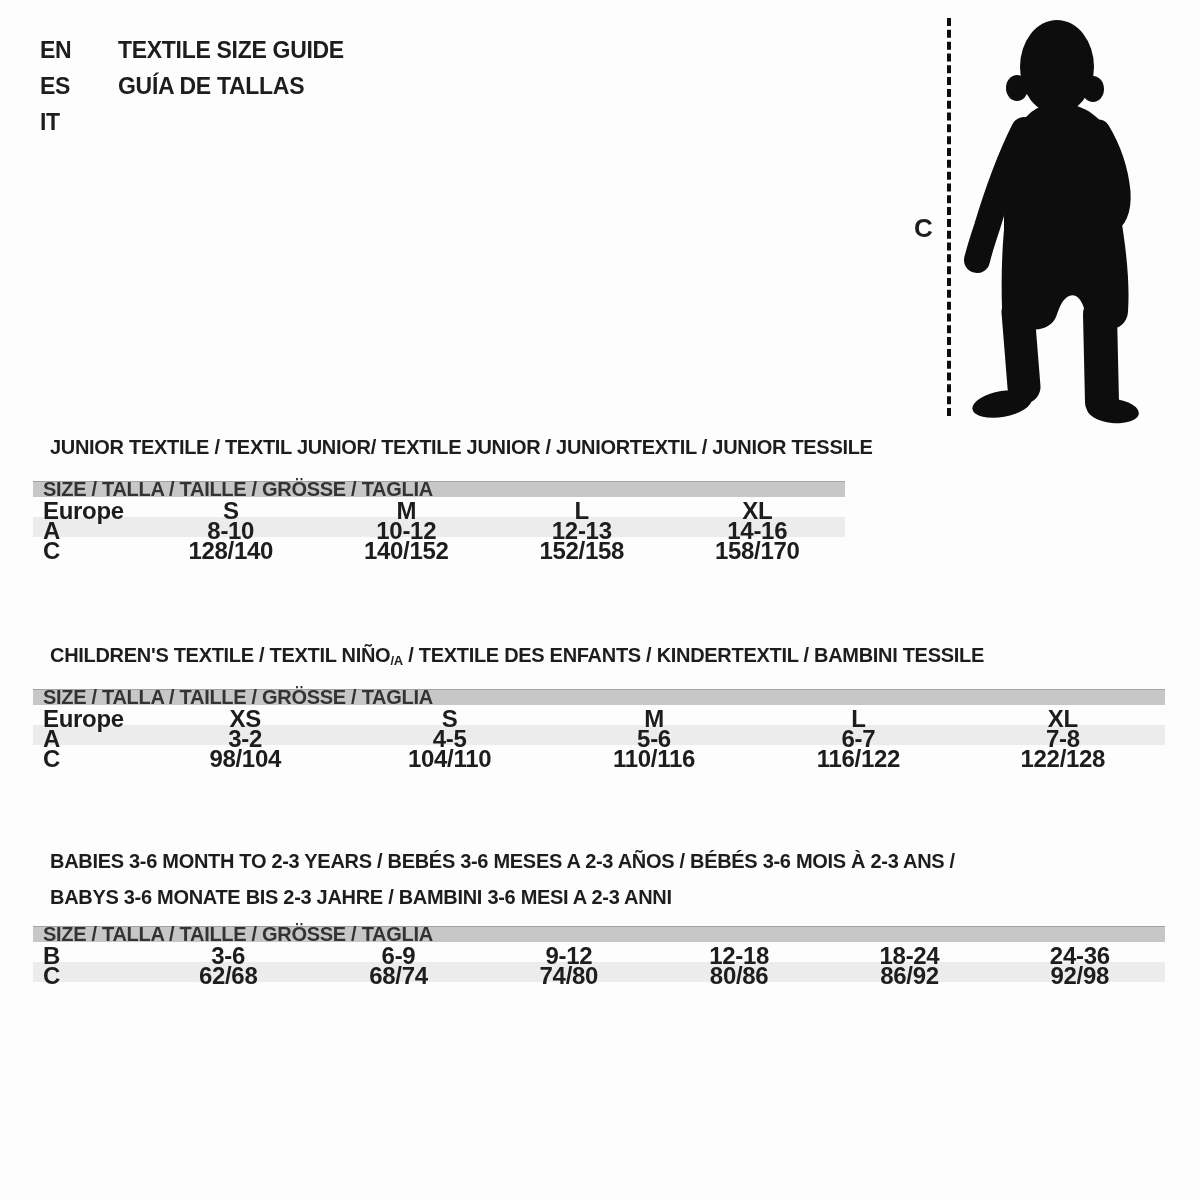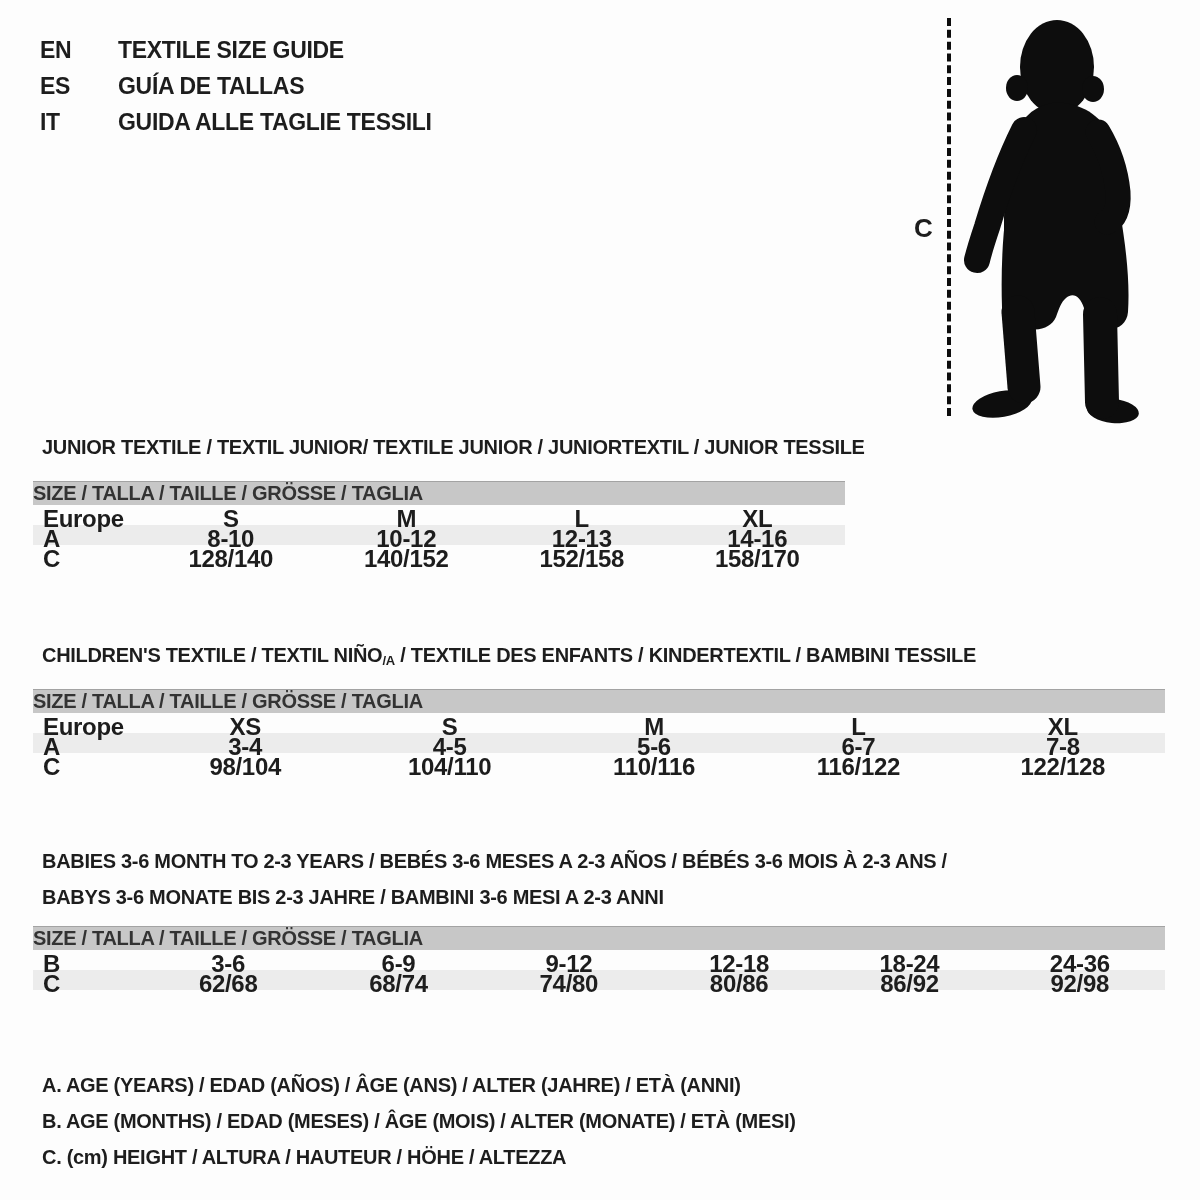--- a/index.html
+++ b/index.html
@@ -19,36 +19,36 @@
   .lang-row { display:flex; height:36px; align-items:flex-end; font-size:23px; white-space:nowrap; }
   .lang-code { width:78px; flex:none; }
 
   
   .measure-line { position:absolute; left:947px; top:18px; height:398px; width:0; border-left:4px dashed var(--sil, #141414); }
   .measure-label { position:absolute; left:914px; top:213px; font-size:26px; line-height:30px; }
   .figure-svg { position:absolute; left:952px; top:12px; width:218px; height:416px; color: var(--sil, #0d0d0d); }
 
   
   .sec-title { position:absolute; left:42px; font-size:20px; }
-  .title-line { line-height:36px; white-space:nowrap; }
+  .title-line { line-height:36px; white-space:nowrap;margin-left:8px; }
   .sub { font-size:13px; vertical-align:-3px; letter-spacing:-0.2px; }
   .table { position:absolute; left:33px; }
   .sec1 .sec-title { top:429px; }
   .sec1 .table { top:481px; width:812px; }
   .sec2 .sec-title { top:637px; }
   .sec2 .table { top:689px; width:1132px; }
   .sec3 .sec-title { top:843px; }
   .sec3 .table { top:926px; width:1132px; }
 
   .table-header {
-    height:24px; box-sizing:border-box;
+    height:16px; box-sizing:border-box;
     background: var(--bar, #c7c7c7);
     border-top:1px solid rgba(0,0,0,0.18);
     display:flex; align-items:center;
-    font-size:20px;
+    padding-left:10px; font-size:20px;
     color: var(--barText, #333333);
     white-space:nowrap;
   }
   .row { display:flex; height:20px; font-size:24px; }
   .row.shaded { background: var(--shade, #ececec); }
   .row-label { width:110px; flex:none; padding-left:10px; box-sizing:border-box; }
   .cell { flex:1 1 0; text-align:center; white-space:nowrap; }
 
   
   .legend { position:absolute; left:42px; top:1067px; }
@@ -63,21 +63,20 @@
       <div class="lang-row">
         <span class="lang-code">EN</span>
         <span class="lang-label">TEXTILE SIZE GUIDE</span>
       </div>
       <div class="lang-row">
         <span class="lang-code">ES</span>
         <span class="lang-label">GUÍA DE TALLAS</span>
       </div>
       <div class="lang-row">
         <span class="lang-code">IT</span>
-        <span class="lang-label">GUIDA ALLE TAGLIE TESSILI</span>
       </div>
     </div>
 
   <div class="measure-line"></div>
   <div class="measure-label">C</div>
 
   <svg class="figure-svg" viewBox="0 0 218 416" aria-hidden="true">
     <g fill="currentColor" stroke="none">
       <ellipse cx="105" cy="55" rx="37" ry="47"></ellipse>
       <ellipse cx="65" cy="76" rx="11" ry="13"></ellipse>
@@ -137,21 +136,21 @@
           <div class="row">
             <span class="row-label">Europe</span>
             <span class="cell">XS</span>
             <span class="cell">S</span>
             <span class="cell">M</span>
             <span class="cell">L</span>
             <span class="cell">XL</span>
           </div>
           <div class="row shaded">
             <span class="row-label">A</span>
-            <span class="cell">3-4</span>
+            <span class="cell">3-2</span>
             <span class="cell">4-5</span>
             <span class="cell">5-6</span>
             <span class="cell">6-7</span>
             <span class="cell">7-8</span>
           </div>
           <div class="row">
             <span class="row-label">C</span>
             <span class="cell">98/104</span>
             <span class="cell">104/110</span>
             <span class="cell">110/116</span>
@@ -185,19 +184,14 @@
             <span class="cell">68/74</span>
             <span class="cell">74/80</span>
             <span class="cell">80/86</span>
             <span class="cell">86/92</span>
             <span class="cell">92/98</span>
           </div>
         </div>
     </div>
   </div>
 
-  <div class="legend">
-      <div class="legend-line">A. AGE (YEARS) / EDAD (AÑOS) / ÂGE (ANS) / ALTER (JAHRE) / ETÀ (ANNI)</div>
-      <div class="legend-line">B. AGE (MONTHS) / EDAD (MESES) / ÂGE (MOIS) / ALTER (MONATE) / ETÀ (MESI)</div>
-      <div class="legend-line">C. (cm) HEIGHT / ALTURA / HAUTEUR / HÖHE / ALTEZZA</div>
-    </div>
 
 </div>
 
 </body></html>

